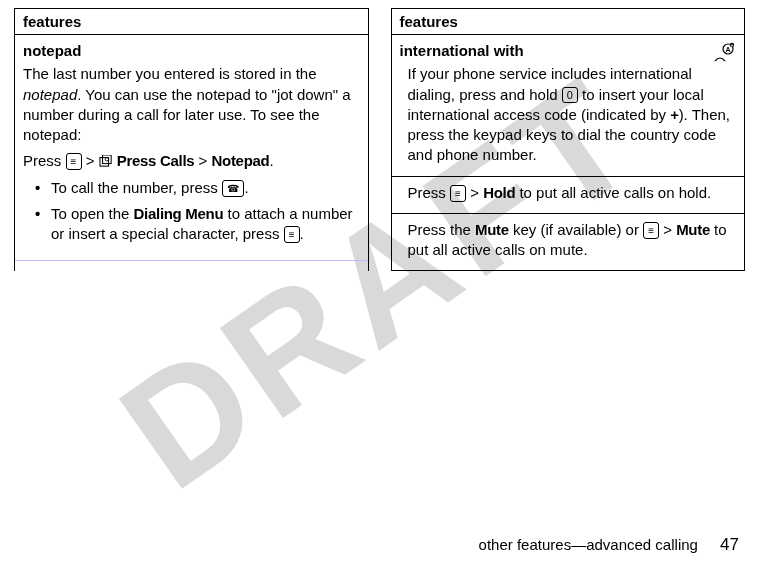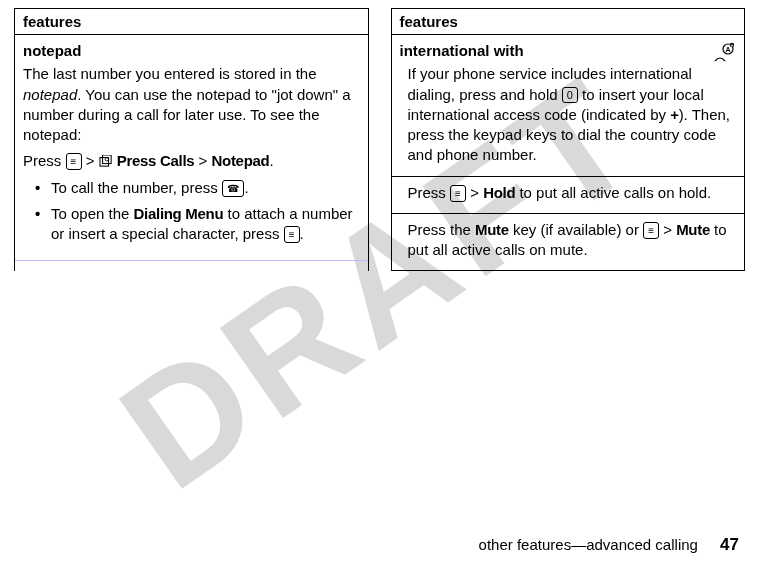--- a/index.html
+++ b/index.html
@@ -92,21 +92,21 @@
       width: 24px; height: 24px;
       margin-left: 6px;
     }
     .footer {
       position: absolute;
       bottom: 10px;
       right: 20px;
       font-size: 15px;
       z-index: 1;
     }
-    .footer .pagenum { font-weight: bold; margin-left: 18px; font-size: 17px; margin-top: 48px; }
+    .footer .pagenum { font-weight: normal; margin-left: 18px; font-size: 17px; margin-top: 48px; }
   </style>
 </head>
 <body>
 
 <div class="watermark">DRAFT</div>
 
 <div class="columns">
 
   <div class="col col-left">
     <div class="header-cell">features</div>

